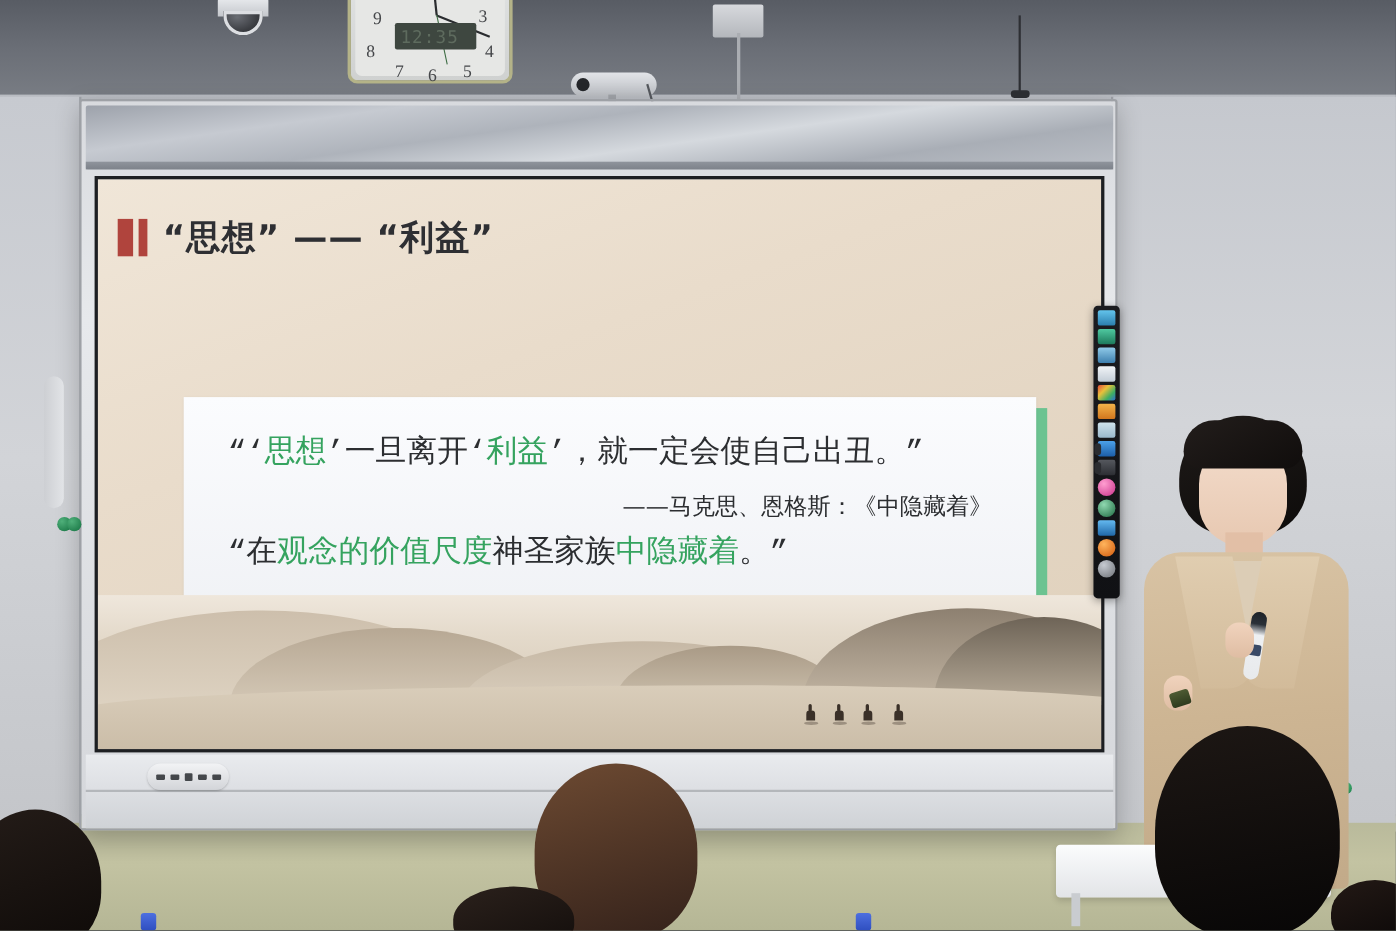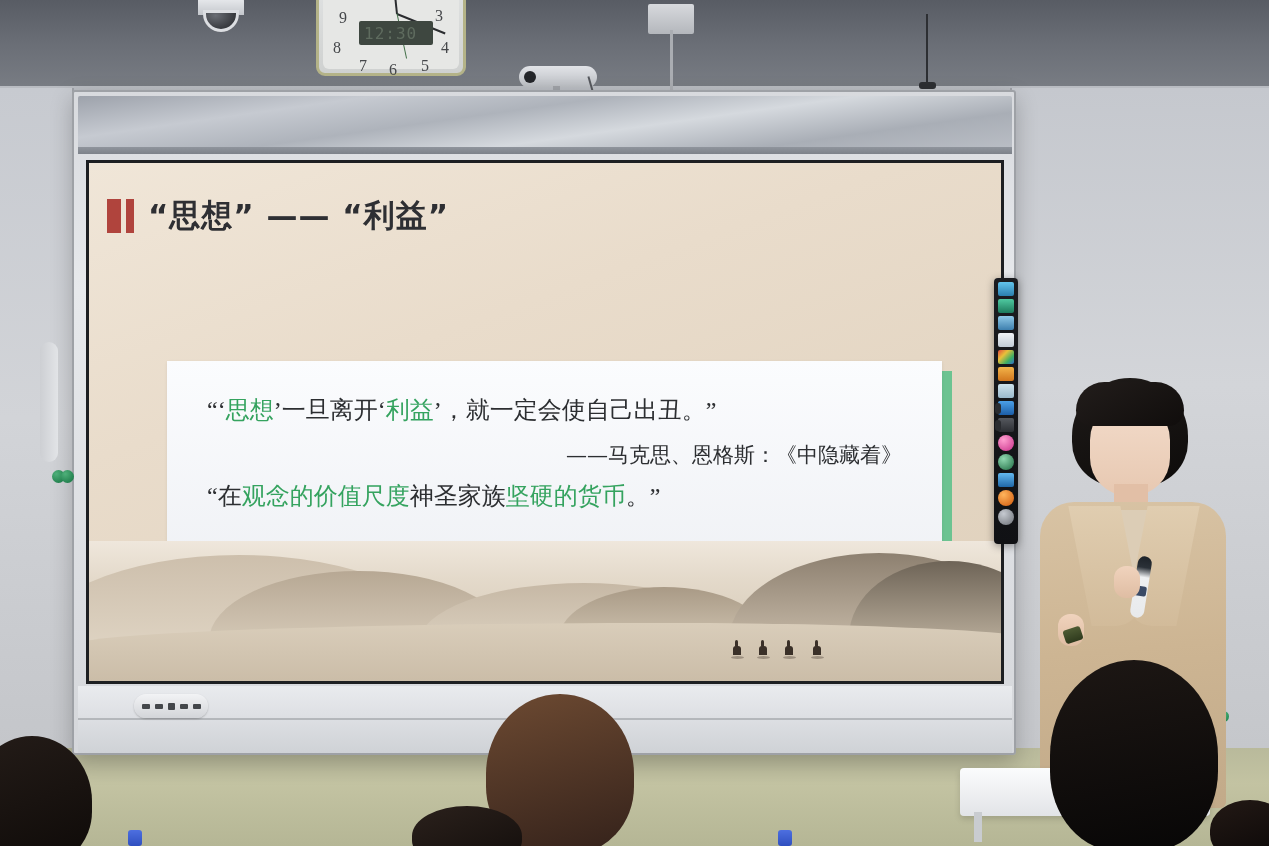--- a/index.html
+++ b/index.html
@@ -200,22 +200,22 @@
     position: absolute; left: 85px; top: 208px; width: 778px; height: 237px;
     background: #6cc391;
   }
   .quote-card {
     position: absolute; left: 78px; top: 198px; width: 775px; height: 233px;
     background: linear-gradient(180deg,#fbfcfe,#eef0f4);
     box-shadow: 0 1px 3px rgba(0,0,0,.08);
     padding: 34px 40px 0 40px;
   }
   .q-line {
-    font-family: Liberation Serif, serif;
-    font-size: 24px; color: #2c2e31; line-height: 1.25; white-space: nowrap;
+    font-family: Liberation Mono, monospace;
+    font-size: 28px; color: #2c2e31; line-height: 1.25; white-space: nowrap;
   }
   .q-line .hl { color: #35a35f; }
   .q-attr {
     font-family: "DejaVu Serif", serif;
     font-size: 21px; color: #2c2e31; text-align: right; margin-top: 16px; white-space: nowrap;
   }
   .q-gap { height: 12px; }
 
   
   .desert {
@@ -370,21 +370,21 @@
       <div class="num" style="left:16px;  top:14px;">9</div>
       <div class="num" style="left:112px; top:12px;">3</div>
       <div class="num" style="left:118px; top:44px;">4</div>
       <div class="num" style="left:98px;  top:62px;">5</div>
       <div class="num" style="left:66px;  top:66px;">6</div>
       <div class="num" style="left:36px;  top:62px;">7</div>
       <div class="hand" style="width:52px; transform:rotate(22deg);"></div>
       <div class="hand" style="width:40px; transform:rotate(-96deg);"></div>
       <div class="hand" style="width:46px; height:1px; background:#3f6d45; transform:rotate(78deg);"></div>
       <div class="digital">
-        <span>12:30</span>
+        <span>12:35</span>
       </div>
     </div>
   </div>
 
   <div class="board-unit">
 
     <div class="board-top-bezel"></div>
 
     <div class="pen-tray"></div>
     <div class="magnet" style="left:-22px; top:378px;"></div>
@@ -405,21 +405,21 @@
       <div class="quote-card">
 
         <div class="q-line">
           <span>“‘</span><span class="hl">思想</span><span>’一旦离开‘</span><span class="hl">利益</span><span>’，就一定会使自己出丑。”</span>
         </div>
         <div class="q-attr">——马克思、恩格斯：《中隐藏着》</div>
 
         <div class="q-gap"></div>
 
         <div class="q-line">
-          <span>“在</span><span class="hl">观念的价值尺度</span><span>神圣家族</span><span class="hl">坚硬的货币</span><span>。”</span>
+          <span>“在</span><span class="hl">观念的价值尺度</span><span>神圣家族</span><span class="hl">中隐藏着</span><span>。”</span>
         </div>
       </div>
 
       <div class="desert">
         <div class="dune" style="left:-60px;  bottom:34px; width:420px; height:92px;  background:linear-gradient(180deg,#cdbfac,#ded3c2);"></div>
         <div class="dune" style="left:120px;  bottom:40px; width:300px; height:70px;  background:linear-gradient(180deg,#b7a894,#d4c8b6);"></div>
         <div class="dune" style="left:330px;  bottom:38px; width:330px; height:60px;  background:linear-gradient(180deg,#c6b8a5,#dacfbe);"></div>
         <div class="dune" style="left:470px;  bottom:42px; width:210px; height:52px;  background:linear-gradient(180deg,#a99a86,#ccc0ad);"></div>
         <div class="dune" style="left:640px;  bottom:40px; width:300px; height:88px;  background:linear-gradient(180deg,#8d8070,#c4b7a5);"></div>
         <div class="dune" style="left:760px;  bottom:44px; width:200px; height:76px;  background:linear-gradient(180deg,#6e6457,#b3a795);"></div>

